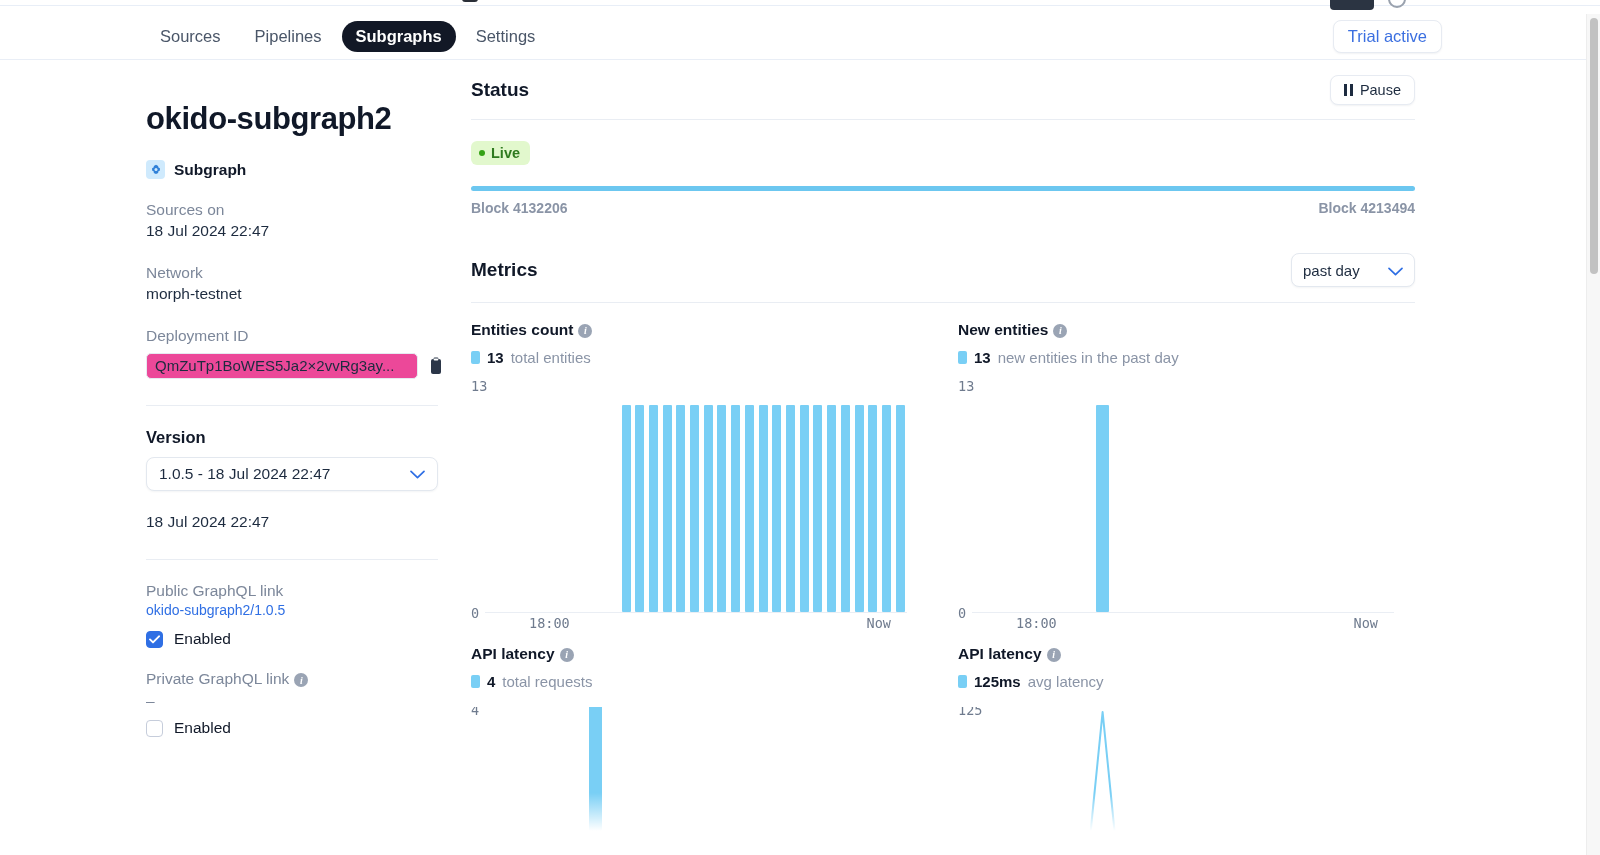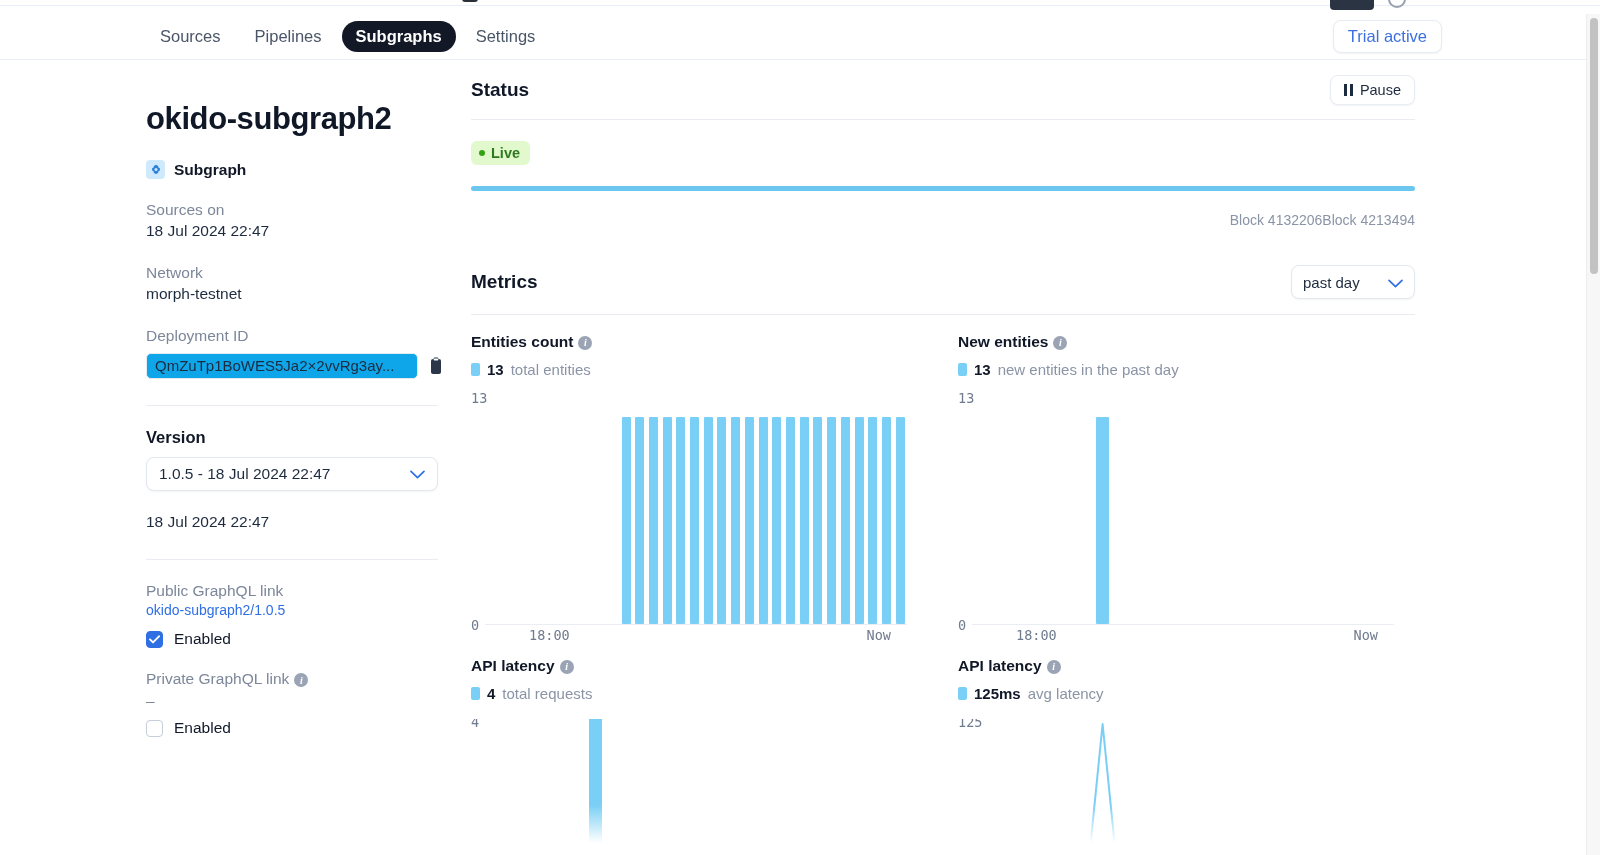--- a/index.html
+++ b/index.html
@@ -66,21 +66,21 @@
   }
   .badge-label { font-size:15.5px; font-weight:700; color:#101828; }
 
   .field { margin-top:21px; }
   .field-label { font-size:15.5px; color:#7c879a; line-height:1.35; }
   .field-value { font-size:15.5px; color:#1d2b3f; line-height:1.35; }
 
   .dep-row { display:flex; align-items:center; gap:11px; margin-top:6px; }
   .dep-box {
     width:272px; height:26px; border:1px solid #e6eaf1; border-radius:5px;
-    background:#0ea5e9; display:flex; align-items:center; padding:0 8px;
+    background:#ec4899; display:flex; align-items:center; padding:0 8px;
     font-size:15px; color:#1d2b3f; overflow:hidden; white-space:nowrap;
   }
   .copy-icon { width:14px; height:18px; cursor:pointer; }
 
   .divider { width:292px; height:1px; background:#e9edf3; margin:26px 0 0 0; }
 
   .ver-title { font-size:16.5px; font-weight:700; color:#101828; margin-top:22px; }
   .ver-select {
     width:292px; height:34px; margin-top:10px;
     border:1px solid #e3e8ef; border-radius:8px; background:#fff;
@@ -129,22 +129,22 @@
     display:inline-flex; align-items:center; gap:6px;
     background:#e2f8cd; color:#2f7a1f; border-radius:6px;
     padding:4px 10px 4px 8px; font-size:14.5px; font-weight:700;
     margin-top:21px;
   }
   .live-dot { width:6px; height:6px; border-radius:50%; background:#35a215; }
 
   .blockbar-wrap { margin-top:21px; }
   .blockbar { width:944px; height:5px; border-radius:3px; background:#6cc7f0; }
   .block-labels {
-    display:flex; justify-content:flex-end; width:944px; margin-top:21px;
-    font-size:14px; color:#8a94a6;
+    display:flex; justify-content:space-between; width:944px; margin-top:9px;
+    font-size:14px; color:#8a94a6;font-weight:bold;
   }
 
   .metrics-head { display:flex; align-items:center; height:64px; margin-top:22px; }
   .range-select {
     margin-left:auto; width:124px; height:34px;
     border:1px solid #e3e8ef; border-radius:8px; background:#fff;
     display:flex; align-items:center; padding:16px 11px;
     font-size:15px; color:#1d2b3f; cursor:pointer;
     box-shadow:0 1px 2px rgba(20,30,60,.05);
   }

